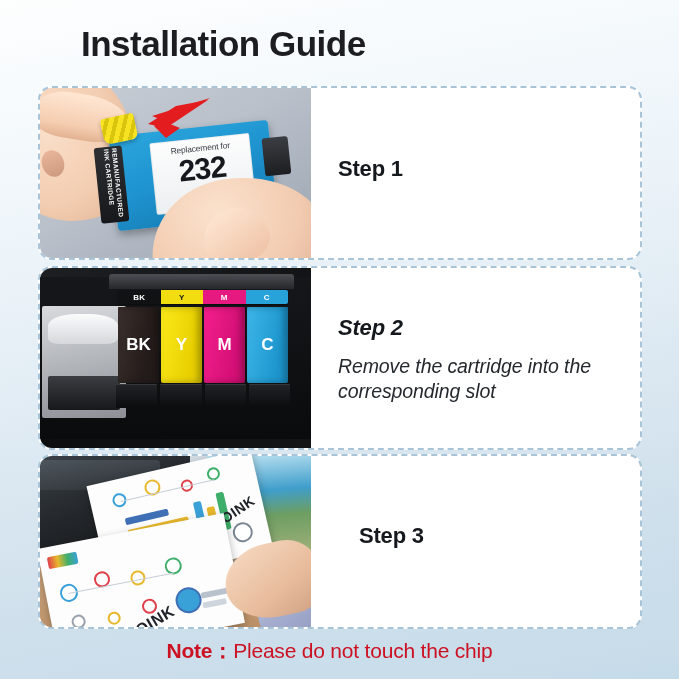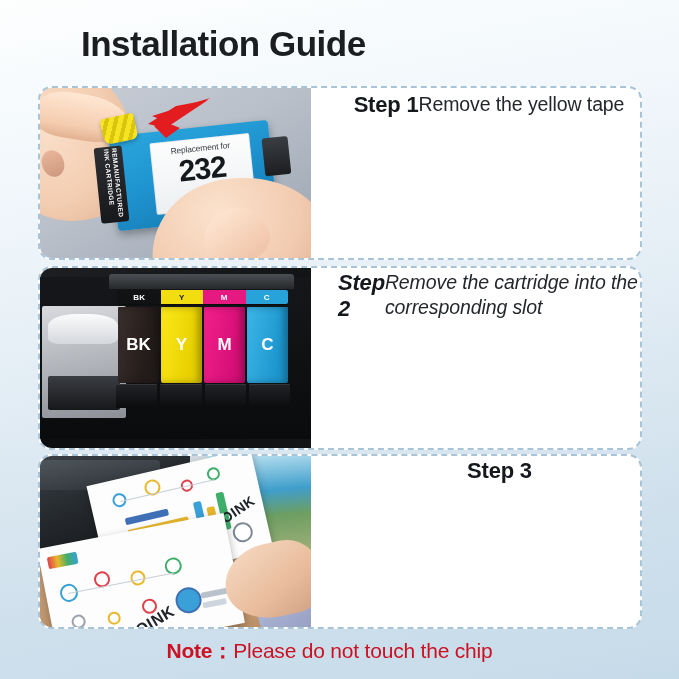--- a/index.html
+++ b/index.html
@@ -54,21 +54,21 @@
     width: 271px;
     flex: 0 0 271px;
     position: relative;
     overflow: hidden;
   }
 
   .panel-text {
     flex: 1 1 auto;
     padding-left: 27px;
     display: flex;
-    flex-direction: row;
+    flex-direction: column;
     justify-content: center;
   }
   #panel-1 .panel-text { padding-top: 4px; }
   #panel-2 .panel-text { padding-top: 2px; font-style: italic; }
   #panel-3 .panel-text { padding-top: 2px; margin-left: 21px; }
 
   .step-heading {
     font-size: 22px;
     font-weight: bold;
     color: #15181c;
@@ -390,21 +390,20 @@
       <path d="M74 4 L34 30 L44 34 L30 44 L18 32 L26 26 L16 22 Z" fill="#e31c20"></path>
       <path d="M72 6 L30 34 L12 30 L40 12 Z" fill="#e31c20"></path>
     </svg>
 
     <div class="p1-handR"></div>
     <div class="p1-finger"></div>
   </div>
 
   <div class="panel-text">
     <div class="step-heading">Step 1</div>
-    <div class="step-desc">Remove the yellow tape</div>
   </div>
 </div>
 
 <div class="step-panel" id="panel-2">
 
   <div class="panel-photo">
     <div class="photo2"></div>
     <div class="p2-inner"></div>
     <div class="p2-leftbay">
       <div class="p2-roller"></div>

